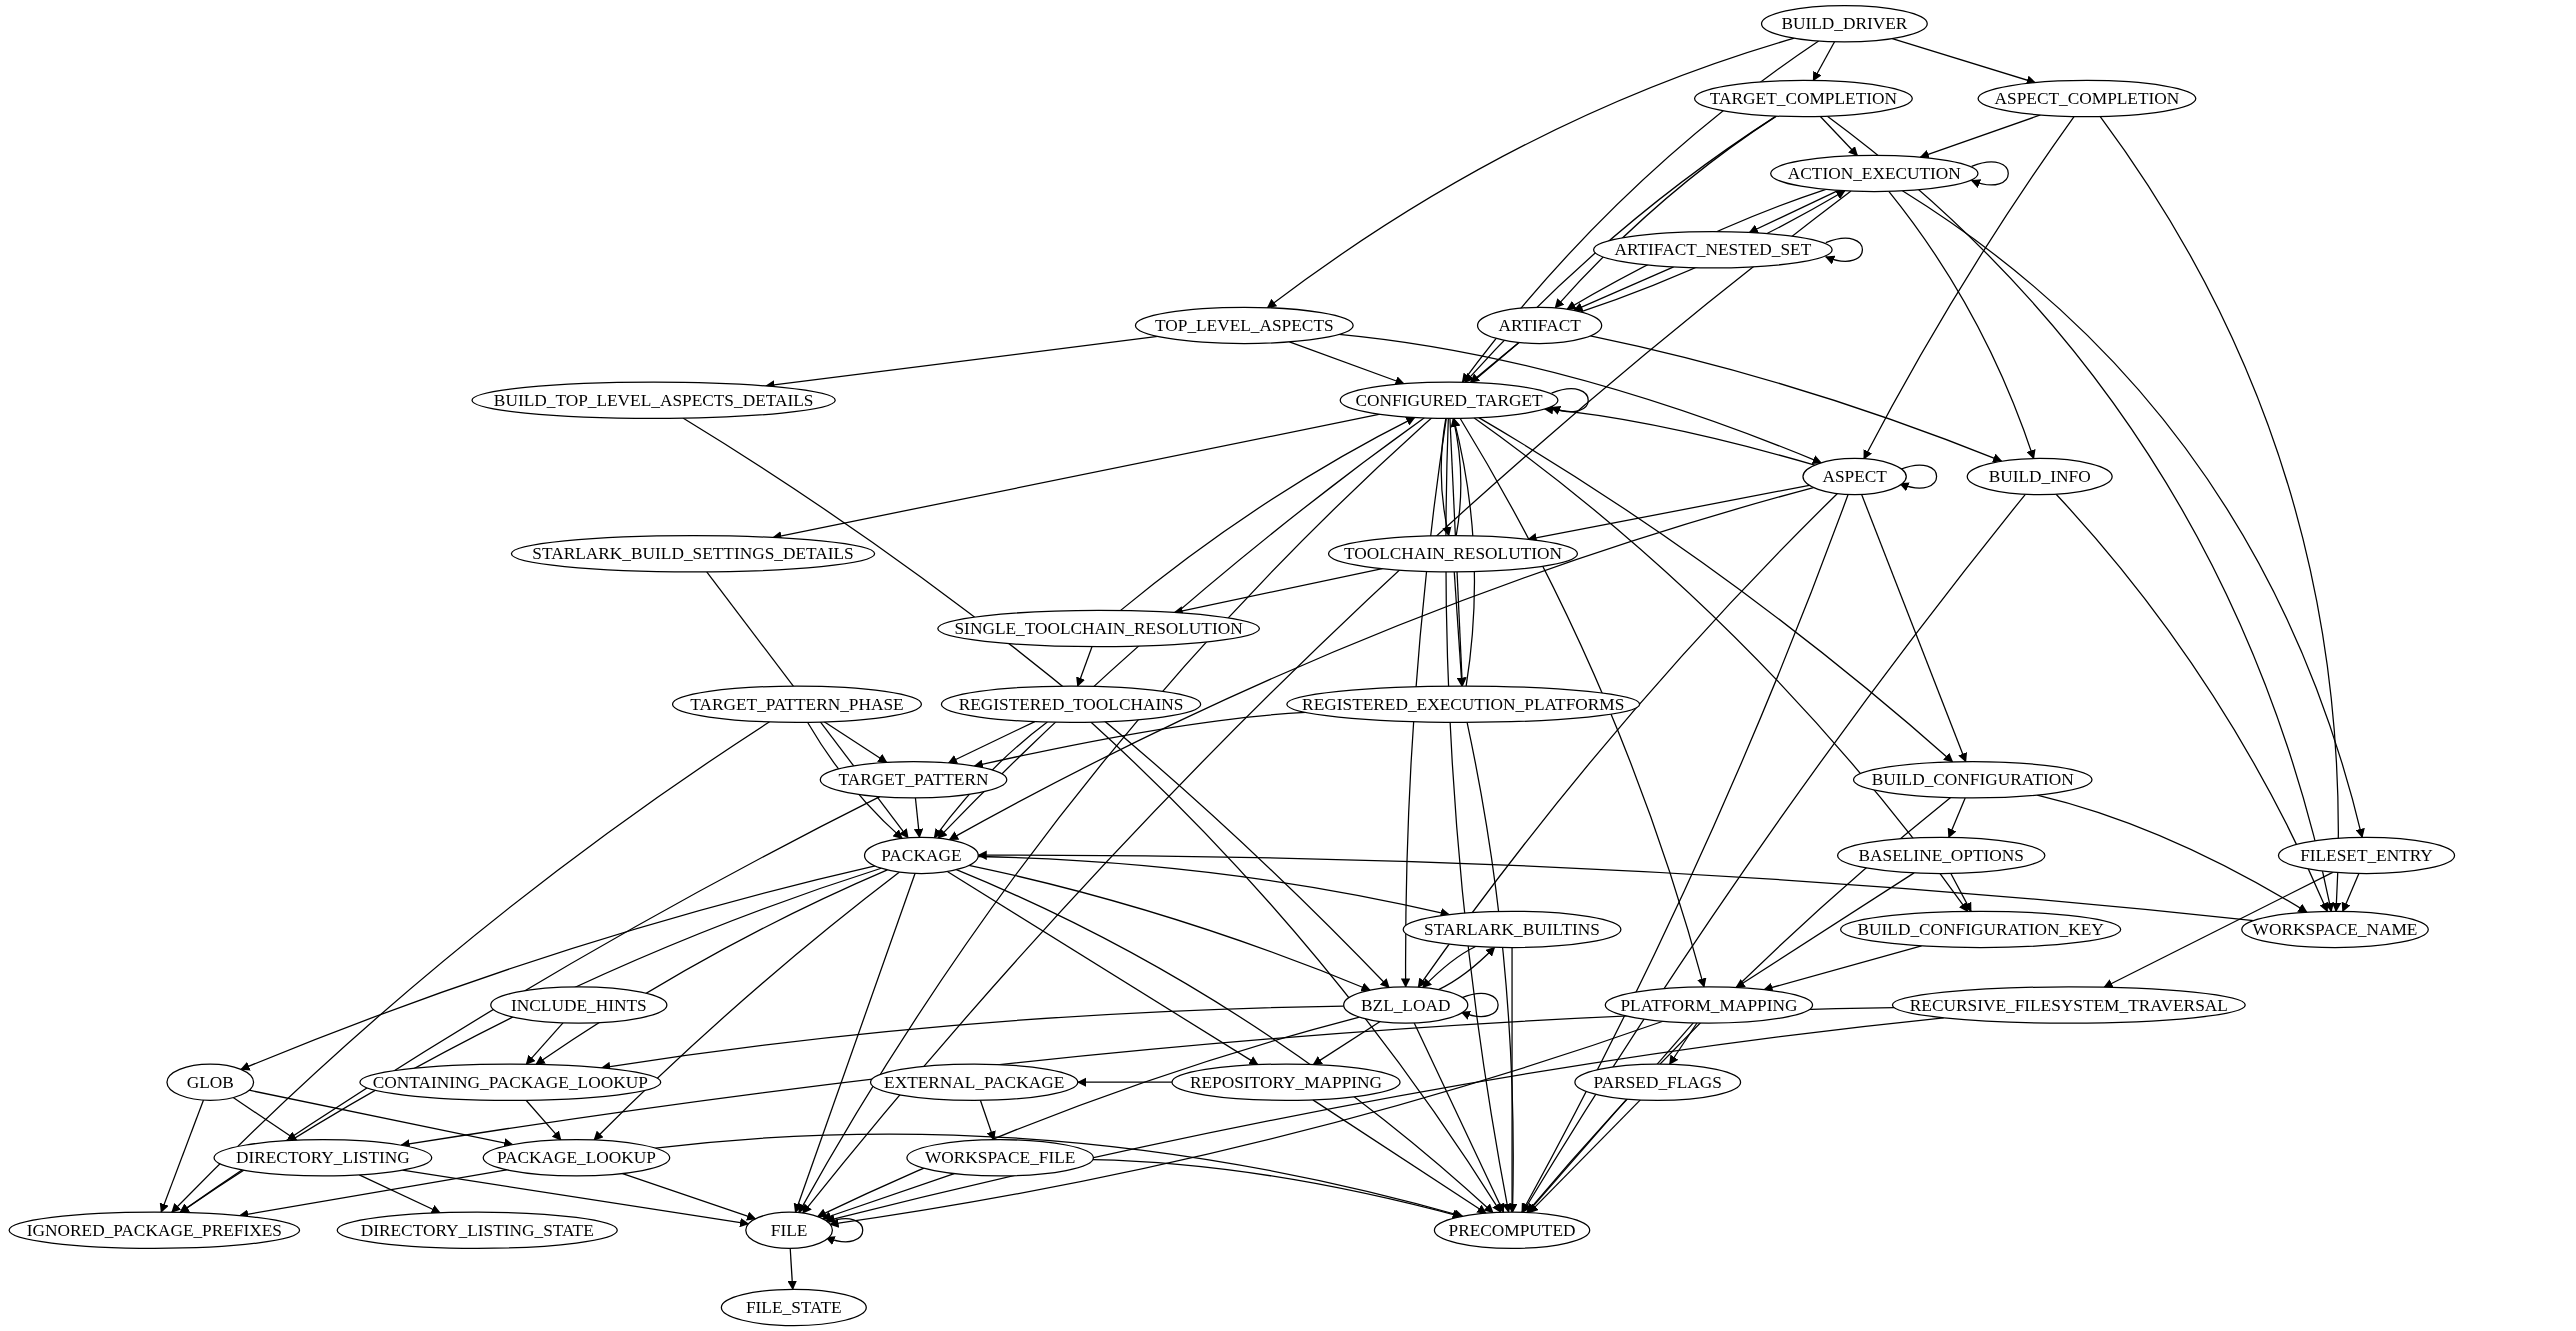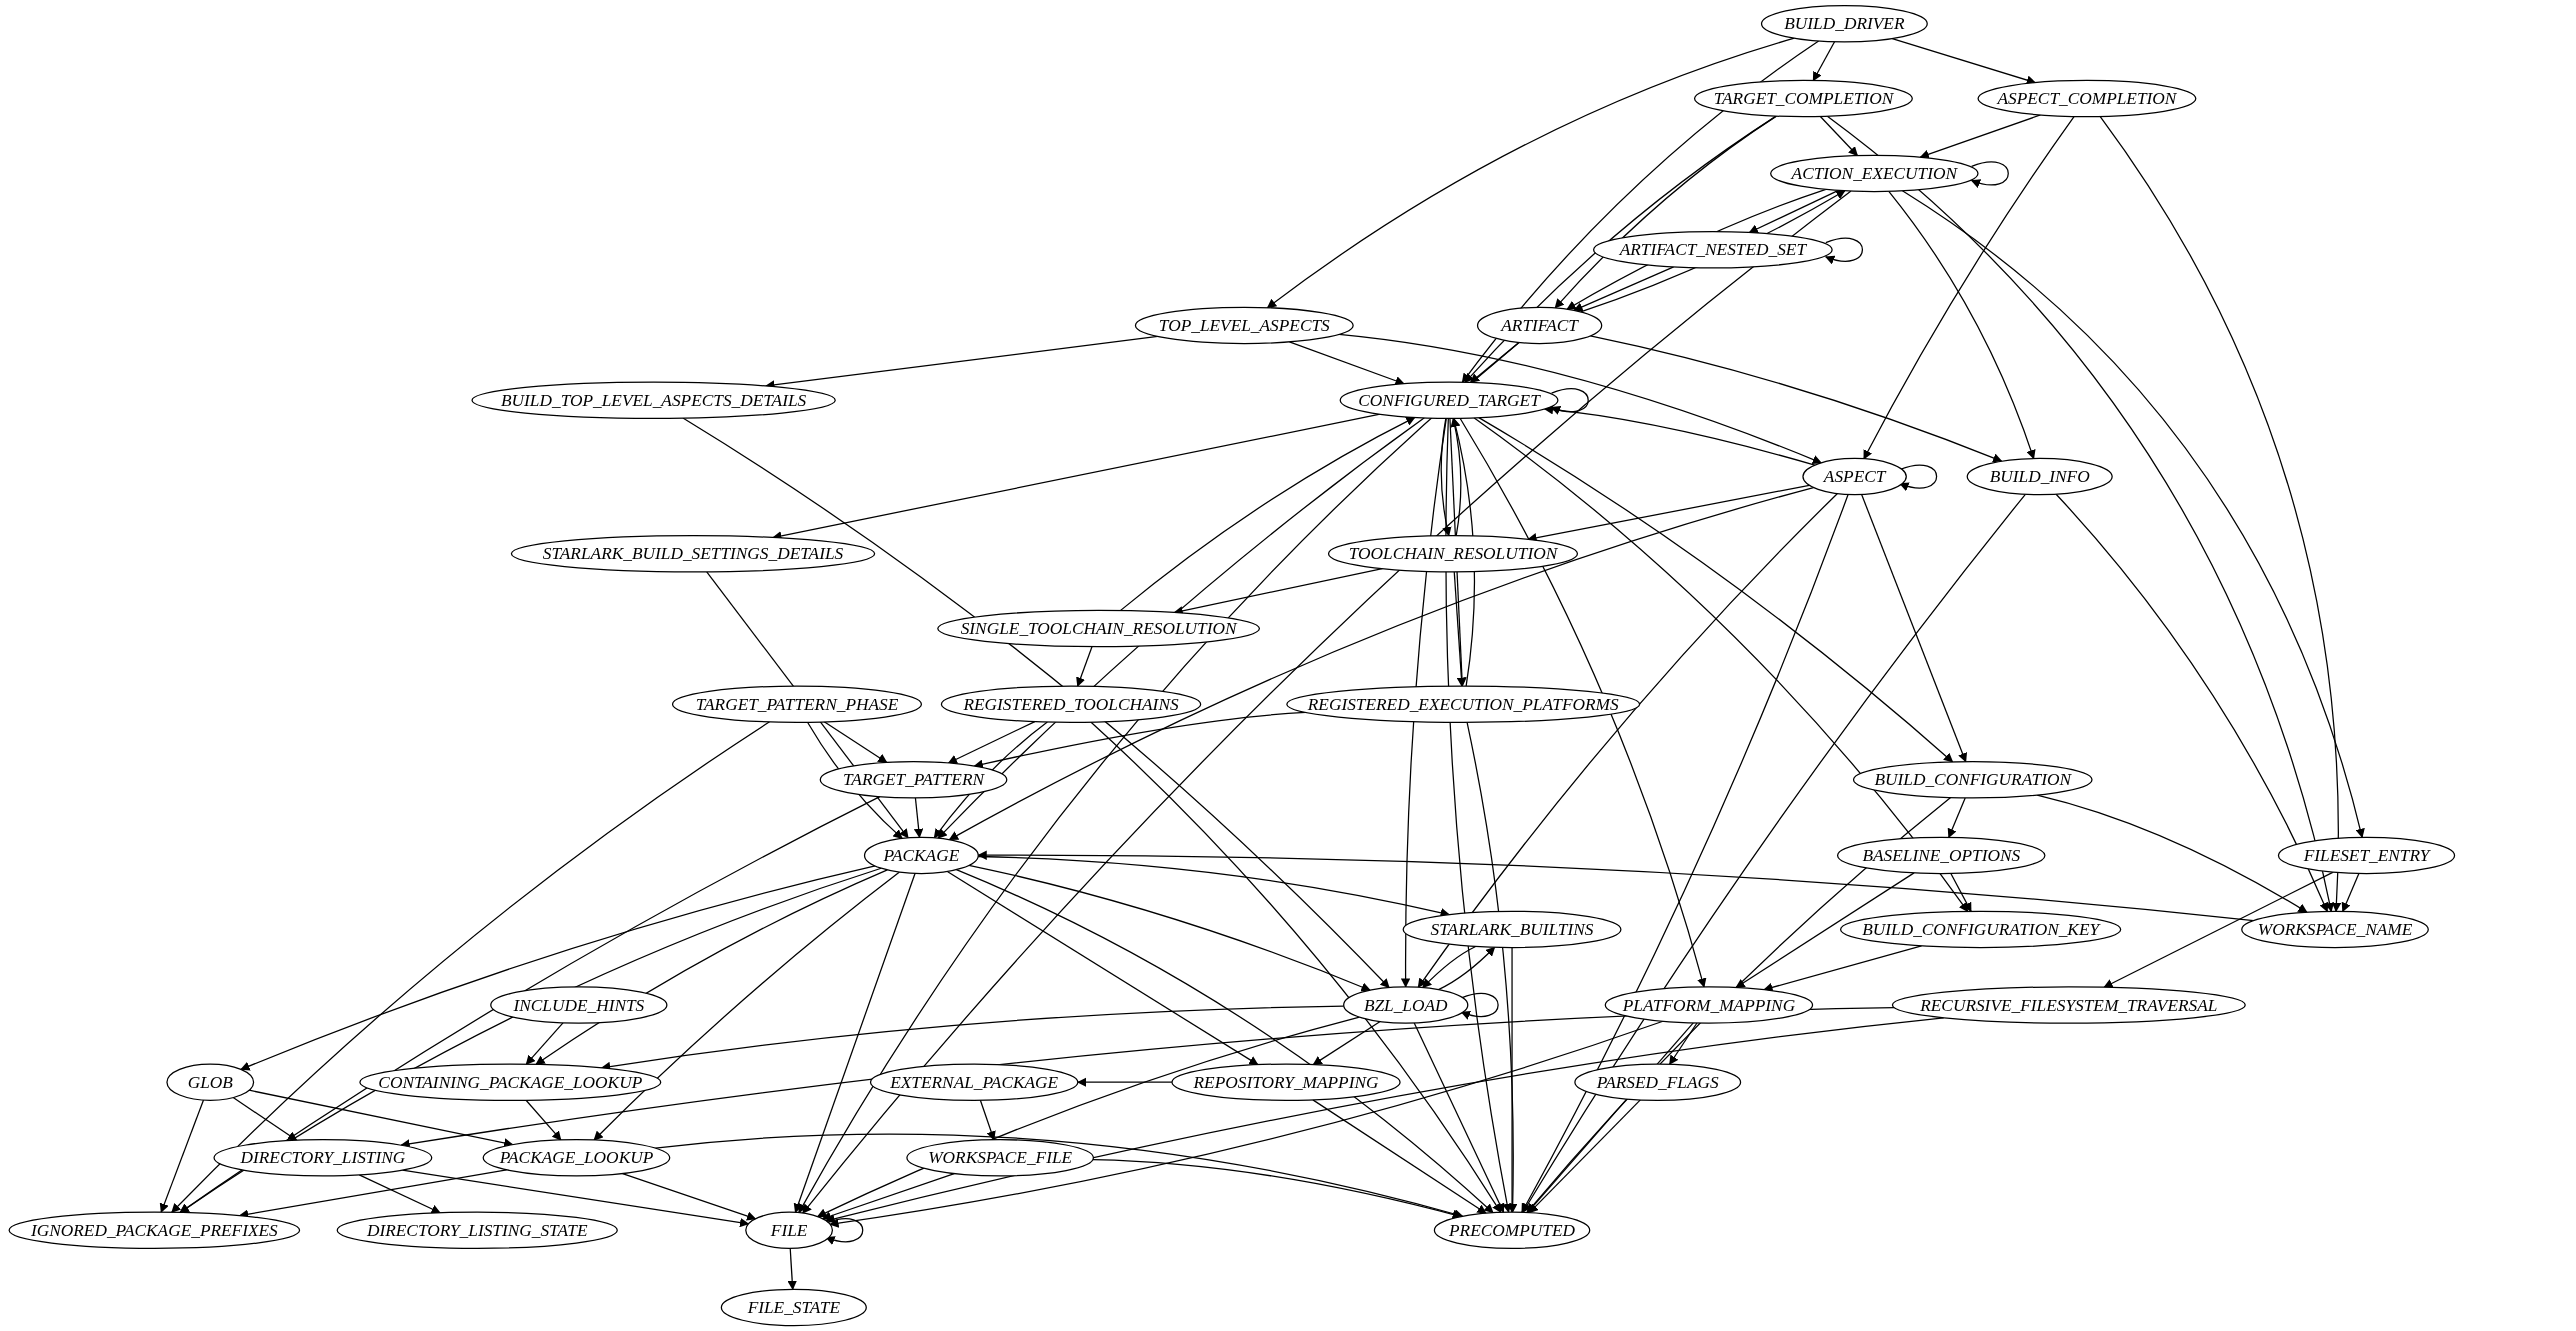--- a/index.html
+++ b/index.html
@@ -1,17 +1,17 @@
 <!DOCTYPE html>
 <html style="font-size:12.6px"><head>
 <meta charset="utf-8">
 <style>
   html,body{margin:0;padding:0;background:#ffffff;}
   body{width:2576px;height:1332px;overflow:hidden;font-family:"Liberation Serif",serif;}
-  .canvas{position:relative;width:2576px;height:1332px;background:#ffffff;font-style:italic;}
+  .canvas{position:relative;width:2576px;height:1332px;background:#ffffff;}
   .node-label{font-family:"Liberation Serif",serif;font-size:22px;fill:#000000;}
   svg{display:block;}
 </style>
 </head>
 <body>
 
 <div class="canvas">
   <svg id="graph" width="2576" height="1332" viewBox="0 0 3271 1691">
     <defs>
       <marker id="arrowhead" viewBox="0 0 10 10" refX="9" refY="5" markerWidth="7.5" markerHeight="7.5" orient="auto-start-reverse">

